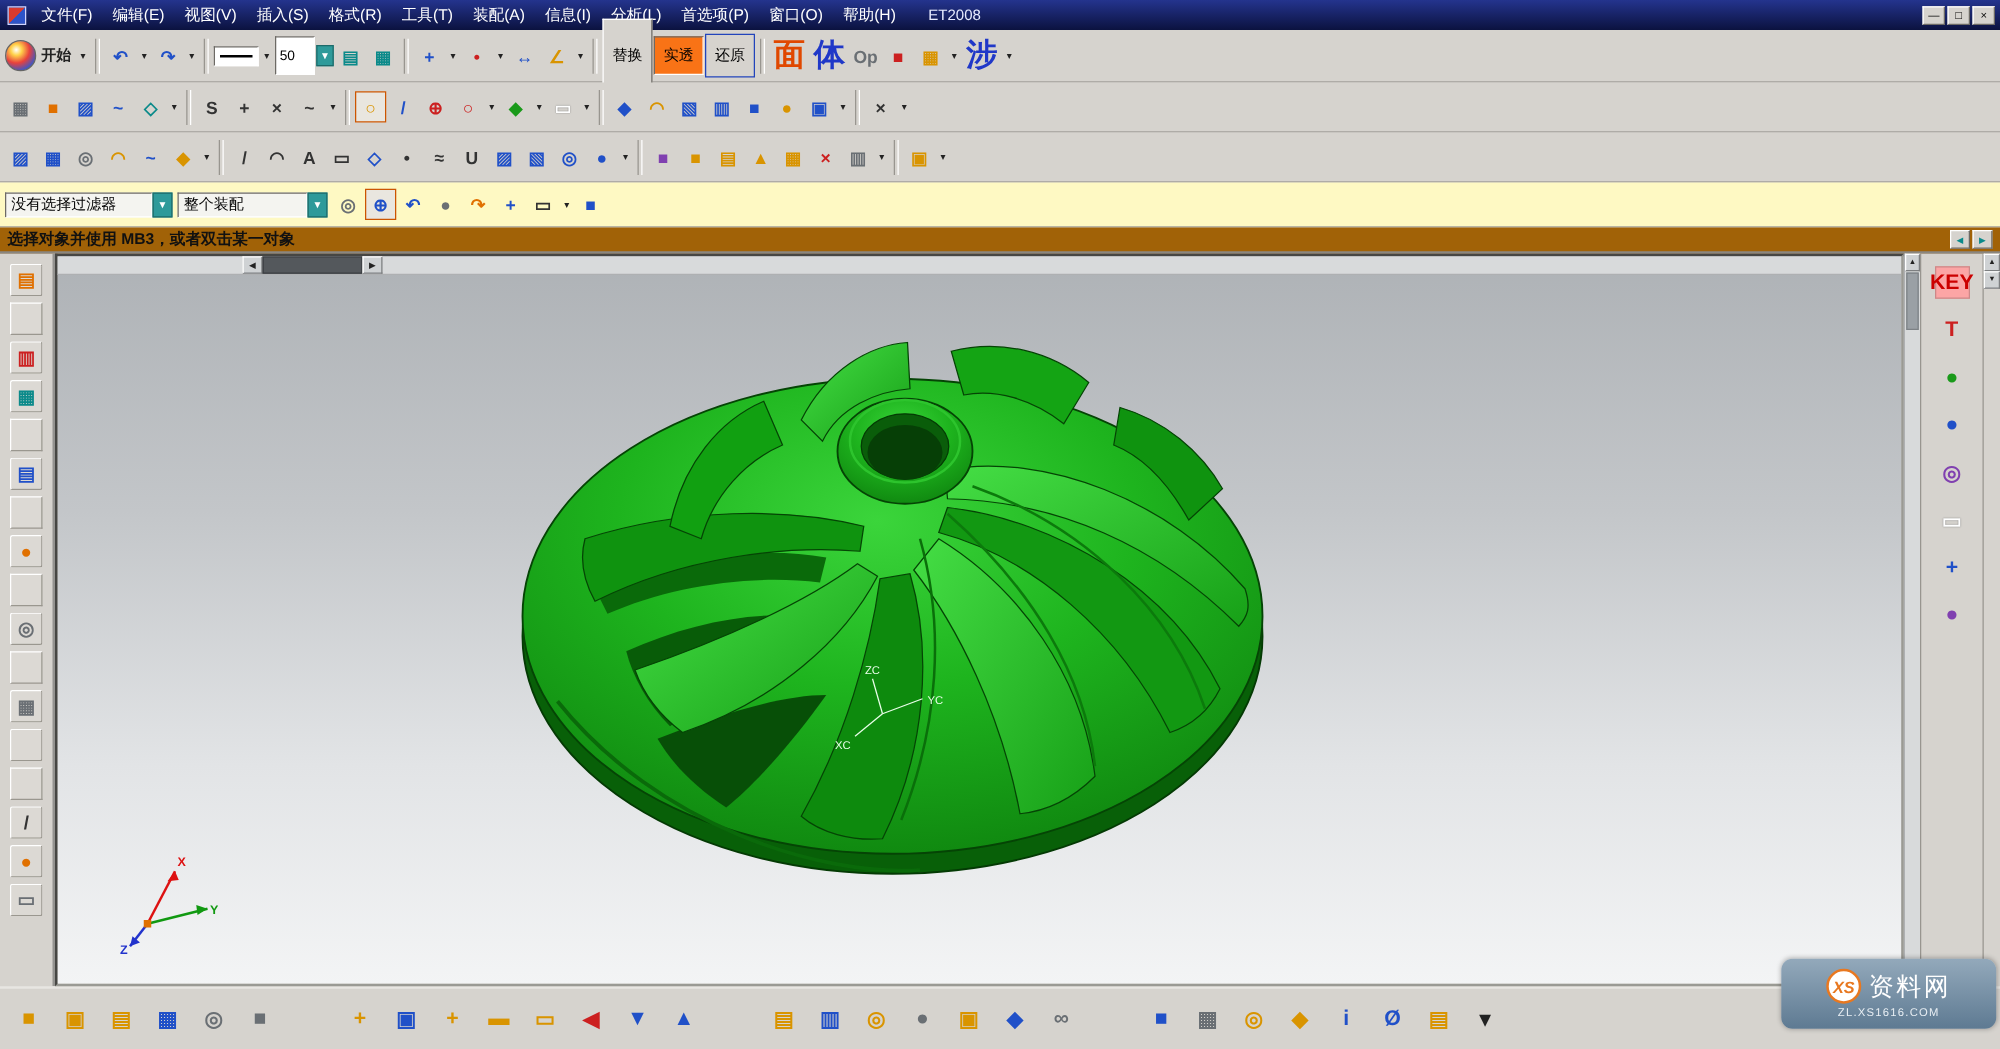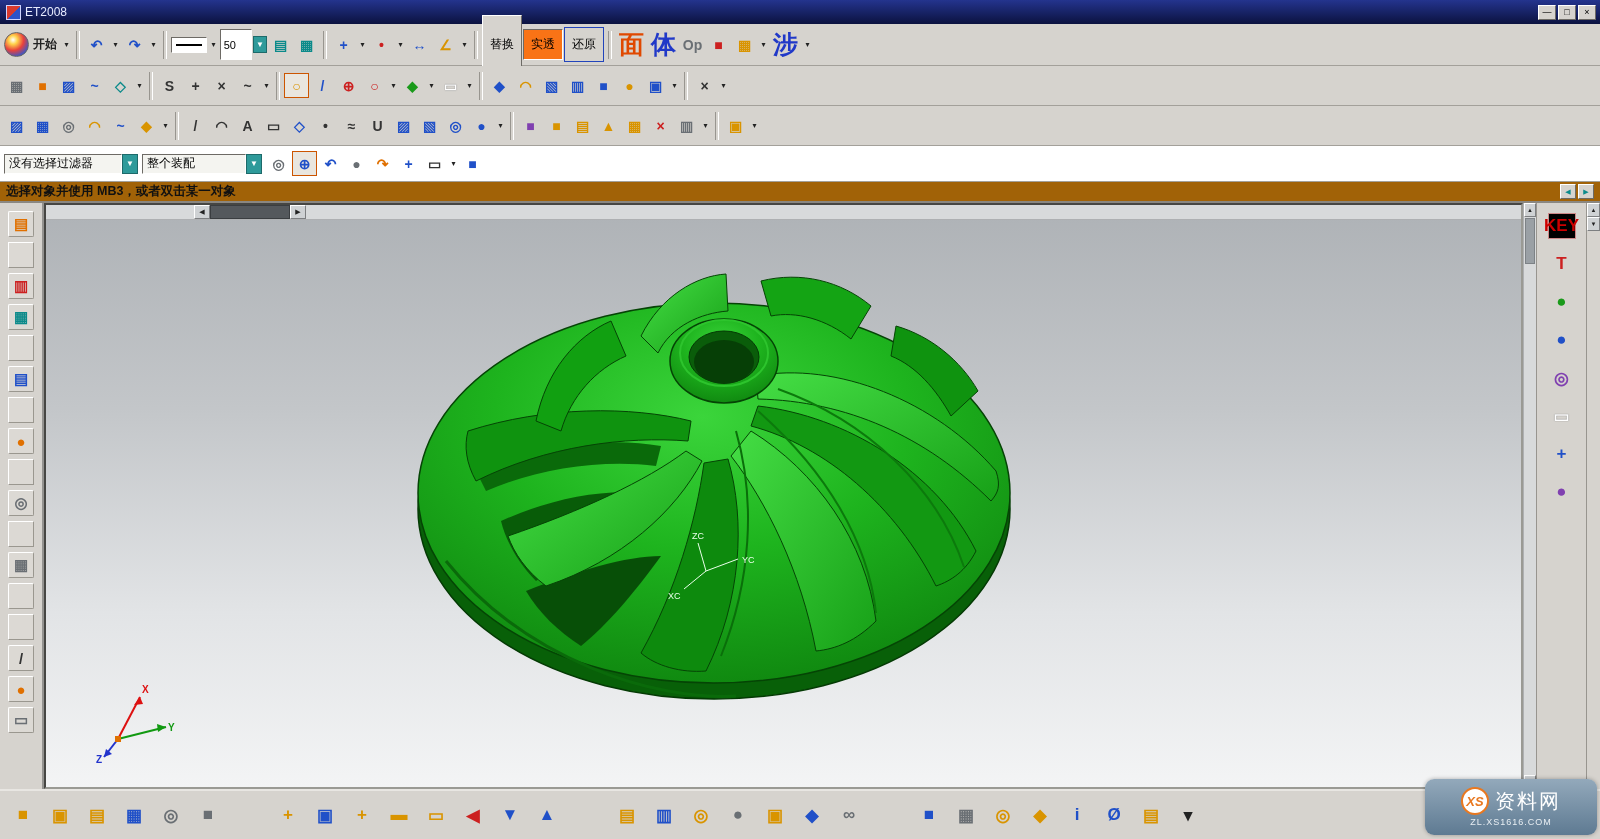--- a/index.html
+++ b/index.html
@@ -4,21 +4,21 @@
 <style>
 *{box-sizing:border-box;margin:0;padding:0}
 html,body{width:1600px;height:839px;overflow:hidden;font-family:"Liberation Sans",sans-serif;background:#d6d3ce}
 .window{width:1600px;height:839px;display:flex;flex-direction:column;background:#d6d3ce}
 
 
 .titlebar{height:24px;background:linear-gradient(180deg,#24348e,#0b123f);display:flex;align-items:center;color:#fff;padding:0 2px;flex:0 0 24px}
 .app-icon{width:15px;height:15px;margin:0 4px;background:linear-gradient(135deg,#d83a2e 50%,#2d53c8 50%);border:1px solid #cfd4ff}
 .menus{display:flex;align-items:center;height:100%}
 .menu-item{padding:2px 8px;font-size:12.5px;cursor:default;white-space:nowrap}
-.tb-version{font-size:12px;margin-left:0;color:#e8ecff}
+.tb-version{font-size:12px;margin-left:18px;color:#e8ecff}
 .tb-spacer{flex:1}
 .winbtns{display:flex;gap:2px;margin-right:2px}
 .winbtn{width:18px;height:15px;background:#d6d3ce;border:1px solid;border-color:#fff #6d6a65 #6d6a65 #fff;color:#000;font-size:9px;display:flex;align-items:center;justify-content:center}
 
 
 .toolbar{background:#d6d3ce;border-bottom:1px solid #a3a09a;display:flex;align-items:center;padding:2px 4px;gap:1px;flex-wrap:nowrap}
 .row1{height:42px;flex:0 0 42px}
 .row2{height:40px;flex:0 0 40px}
 .row3{height:40px;flex:0 0 40px}
 .tb-item{display:inline-flex;align-items:center;justify-content:center;cursor:default}
@@ -29,37 +29,37 @@
 [data-k="sep"]{width:4px;height:28px;border-left:1px solid #98958f;border-right:1px solid #fff;margin:0 3px}
 [data-k="label"]{font-size:12px;padding:0 3px;font-weight:bold;color:#222}
 [data-k="btn"]{font-size:12px;padding:20px 7px;background:#d6d3ce;border:1px solid;border-color:#fff #6d6a65 #6d6a65 #fff}
 [data-k="btnP"]{font-size:12px;padding:6px 7px;background:#f97316;border:1px solid;border-color:#6d6a65 #fff #fff #6d6a65}
 [data-k="btnB"]{font-size:12px;padding:8px 7px;background:#d6d3ce;border:1px solid #2244bb}
 [data-k="char"]{font-size:25px;font-weight:bold;line-height:1;padding:0 3px}
 [data-k="swatch"]{width:36px;height:16px;background:linear-gradient(#000,#000) center/26px 2px no-repeat,#fff;border:1px solid;border-color:#6d6a65 #fff #fff #6d6a65}
 [data-k="spin"] .txt{background:#fff;border:1px solid;border-color:#6d6a65 #fff #fff #6d6a65;width:26px;height:31px;font-size:11px;justify-content:flex-end;padding:0 15px}
 [data-k="spin"] .glyph{background:#2e9a9a;color:#fff;width:14px;height:17px;font-size:8px;margin-left:1px;border:1px solid #1d6a6a}
 [data-k="start"]{width:25px;height:25px;border-radius:50%;background:radial-gradient(circle at 35% 30%,#ffffff 0%,#ffd24a 20%,#e8413c 48%,#3a57c8 78%,#1b2d74 100%);border:1px solid #666}
-[data-k="key"]{width:32px;height:24px;background:#000000;color:#cc0000;font-weight:bold;font-size:10px;border:1px solid #cc8888}
+[data-k="key"]{width:32px;height:24px;background:#fca5a5;color:#cc0000;font-weight:bold;font-size:10px;border:1px solid #cc8888}
 [data-c="blue"]{color:#2050c8}
 [data-c="teal"]{color:#0b8a8a}
 [data-c="gold"]{color:#d99400}
 [data-c="orange"]{color:#e07000}
 [data-c="red"]{color:#cc2020}
 [data-c="green"]{color:#1a9a1a}
 [data-c="purple"]{color:#8040b0}
 [data-c="gray"]{color:#6a6f74}
 [data-c="dark"]{color:#333}
 [data-c="white"]{color:#fff;text-shadow:0 0 1px #555}
 [data-c="charOrange"]{color:#e04800}
 [data-c="charBlue"]{color:#2038c8}
 [data-c="rainbow"]{background:linear-gradient(180deg,#e03030,#e0a030,#30b030,#3060d0);width:18px;height:18px;border-radius:2px}
 
 
-.selbar{height:36px;flex:0 0 36px;background:#ffffff;border-bottom:1px solid #a3a09a;display:flex;align-items:center;padding:0 4px;gap:4px}
+.selbar{height:36px;flex:0 0 36px;background:#fef9c3;border-bottom:1px solid #a3a09a;display:flex;align-items:center;padding:0 4px;gap:4px}
 .combo{display:flex;align-items:center}
 .combo-text{background:#f4f4f0;border:1px solid;border-color:#6d6a65 #fff #fff #6d6a65;font-size:12px;height:20px;display:flex;align-items:center;padding:0 4px;white-space:nowrap}
 .combo-text.w1{width:118px}
 .combo-text.w2{width:104px}
 .combo-btn{width:16px;height:20px;background:#2e9a9a;color:#fff;font-size:8px;display:flex;align-items:center;justify-content:center;border:1px solid #1d6a6a}
 
 
 .promptbar{height:21px;flex:0 0 21px;background:#a16207;border-bottom:2px solid #8a8781;display:flex;align-items:center;padding:0 6px}
 .prompt-text{font-size:12.5px;font-weight:bold;color:#111;white-space:nowrap}
 .prompt-spacer{flex:1}
@@ -87,33 +87,48 @@
 .right-palette{width:50px;background:#d6d3ce;border-left:1px solid #98958f;display:flex;flex-direction:column;align-items:center;padding-top:10px;gap:12px;flex:0 0 50px}
 .rp-item{width:28px;height:26px;display:flex;align-items:center;justify-content:center;font-size:17px;font-weight:bold}
 
 .right-scroll{width:14px;background:#d6d3ce;border-left:1px solid #98958f;display:flex;flex-direction:column;flex:0 0 14px}
 
 
 .bottom-toolbar{height:50px;flex:0 0 50px;background:#d6d3ce;border-top:2px outset #e8e6e2;display:flex;align-items:center;padding:0 8px;gap:7px}
 .bt-item{width:30px;height:30px;display:flex;align-items:center;justify-content:center;font-size:17px;font-weight:bold;border:1px solid transparent}
 
 
-.watermark{position:absolute;right:3px;bottom:4px;width:172px;height:56px;background:linear-gradient(180deg,#93a9bb,#5e7a92);border-radius:9px;display:flex;flex-direction:column;align-items:center;justify-content:center;z-index:10;box-shadow:0 0 4px rgba(0,0,0,.3)}
+.watermark{position:absolute;right:3px;bottom:16px;width:172px;height:56px;background:linear-gradient(180deg,#93a9bb,#5e7a92);border-radius:9px;display:flex;flex-direction:column;align-items:center;justify-content:center;z-index:10;box-shadow:0 0 4px rgba(0,0,0,.3)}
 .wm-row{display:flex;align-items:center;gap:6px}
 .wm-circle{width:28px;height:28px;border-radius:50%;background:#fff;border:2px solid #e87820;color:#e87820;font-weight:bold;font-style:italic;font-size:13px;display:flex;align-items:center;justify-content:center}
 .wm-name{color:#fff;font-size:20px;font-weight:normal;letter-spacing:2px}
 .wm-url{color:#e8eef3;font-size:9px;letter-spacing:1px;margin-top:2px}
 </style>
 </head>
 <body>
 
 <div class="window">
 
   <div class="titlebar">
     <span class="app-icon"></span>
+    <div class="menus">
+
+    <span class="menu-item">文件(F)</span>
+        <span class="menu-item">编辑(E)</span>
+        <span class="menu-item">视图(V)</span>
+        <span class="menu-item">插入(S)</span>
+        <span class="menu-item">格式(R)</span>
+        <span class="menu-item">工具(T)</span>
+        <span class="menu-item">装配(A)</span>
+        <span class="menu-item">信息(I)</span>
+        <span class="menu-item">分析(L)</span>
+        <span class="menu-item">首选项(P)</span>
+        <span class="menu-item">窗口(O)</span>
+        <span class="menu-item">帮助(H)</span>
+      </div>
     <span class="tb-version">ET2008</span>
     <span class="tb-spacer"></span>
     <div class="winbtns">
 
     <span class="winbtn">
           <span>—</span>
         </span>
         <span class="winbtn">
           <span>□</span>
         </span>

